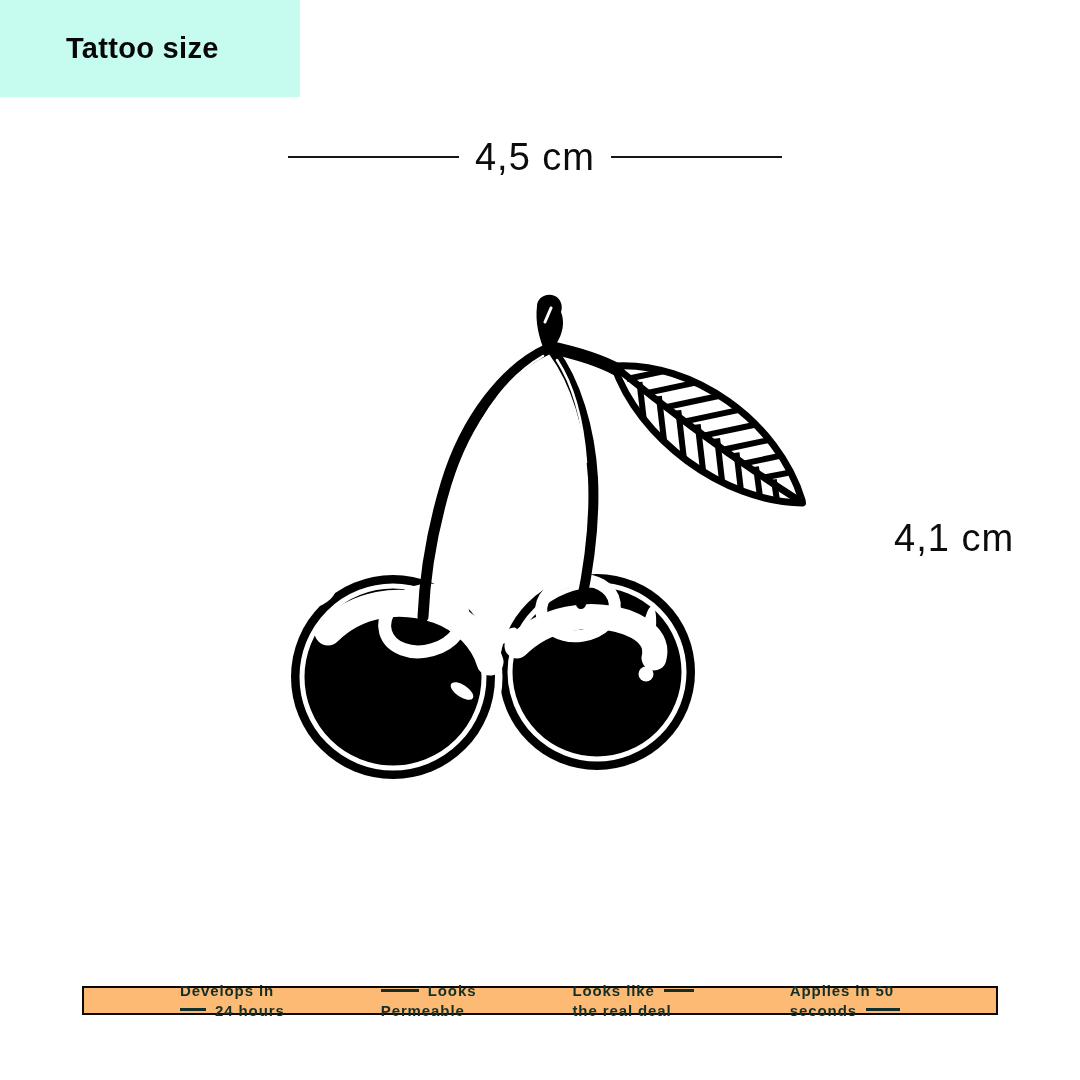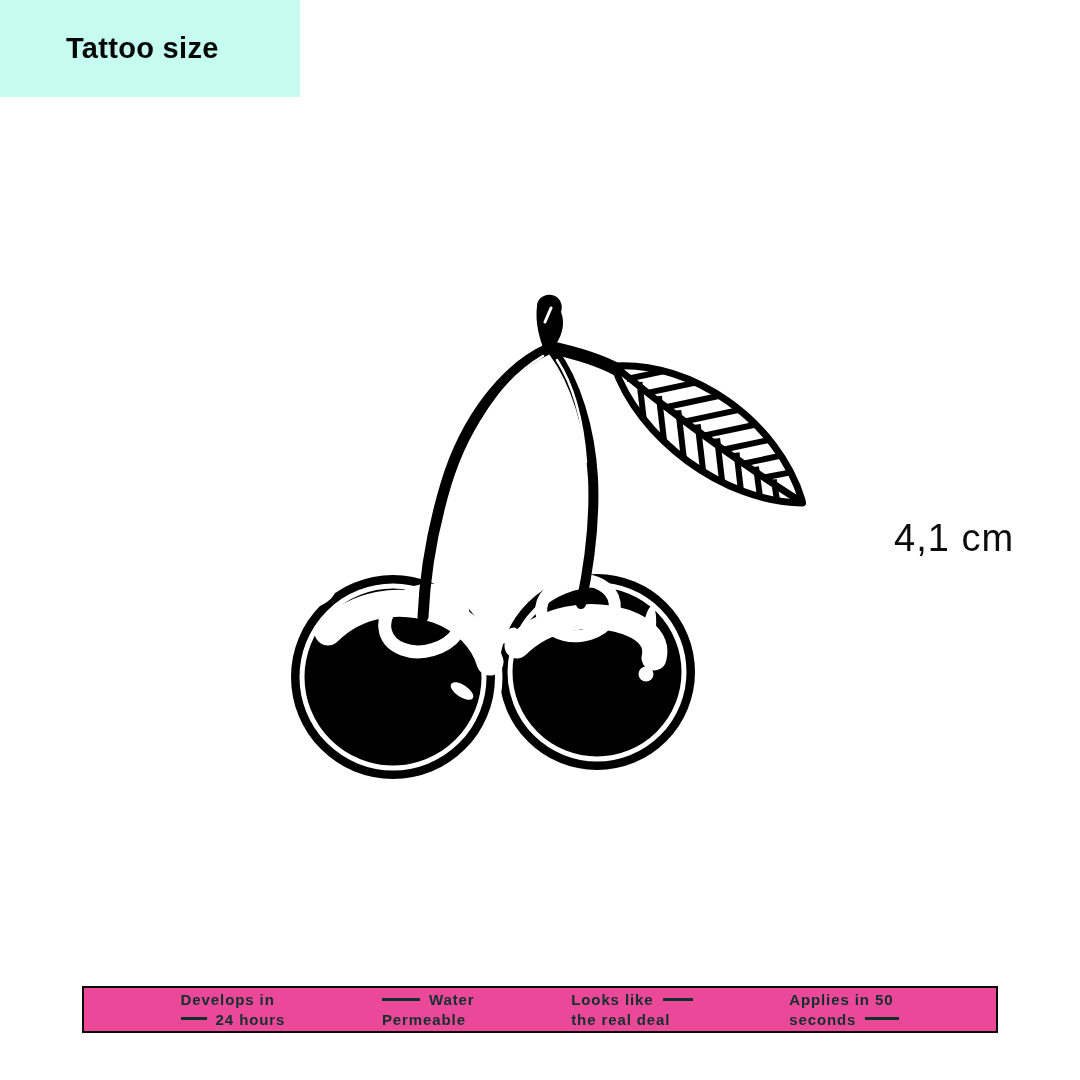--- a/index.html
+++ b/index.html
@@ -39,22 +39,22 @@
   
   .tech-title {
     position:absolute; left:0; top:922px; width:1080px; text-align:center;
   }
   .tech-title .condensed {
     display:inline-block; font-size:41px; font-weight:800; color:#0a0a0a;
     transform:scaleX(0.68); letter-spacing:0px; white-space:nowrap;
   }
 
   .features-bar {
-    position:absolute; left:82px; top:986px; width:916px; height:47px;
-    background:#ec4899; border:2px solid #0a0a0a;
+    position:absolute; left:82px; top:986px; width:916px; height:29px;
+    background:#fdba74; border:2px solid #0a0a0a;
     display:flex; align-items:center; justify-content:space-evenly;
   }
   .feature {
     font-size:15px; font-weight:700; letter-spacing:0.9px;
     line-height:1.3; color:#11302c; white-space:nowrap;
   }
   .dash {
     display:inline-block; height:3px; background:#11302c;
     vertical-align:middle; position:relative; top:-2px;
   }
@@ -64,20 +64,25 @@
 </style>
 </head>
 <body>
 
 <div id="canvas">
 
   <div class="size-tag">
     <span class="tag-text">Tattoo size</span>
   </div>
 
+  <div class="dim-top">
+    <span class="hline"></span>
+    <span class="dim-label">4,5 cm</span>
+    <span class="hline"></span>
+  </div>
 
   <div class="dim-right">
     <span class="vline"></span>
     <span class="dim-label">4,1 cm</span>
     <span class="vline"></span>
   </div>
 
   <div class="illustration">
     <svg viewBox="280 276 530 524" xmlns="http://www.w3.org/2000/svg">
 
@@ -144,21 +149,21 @@
 
 
   <div class="features-bar">
 
     <div class="feature">
       <div><span>Develops in</span></div>
       <div><span class="dash before w26"></span><span>24 hours</span></div>
     </div>
 
     <div class="feature">
-      <div><span class="dash before w38"></span><span>Water</span></div>
+      <div><span class="dash before w38"></span><span>Looks</span></div>
       <div><span>Permeable</span></div>
     </div>
 
     <div class="feature">
       <div><span>Looks like</span><span class="dash after w30"></span></div>
       <div><span>the real deal</span></div>
     </div>
 
     <div class="feature">
       <div><span>Applies in 50</span></div>

